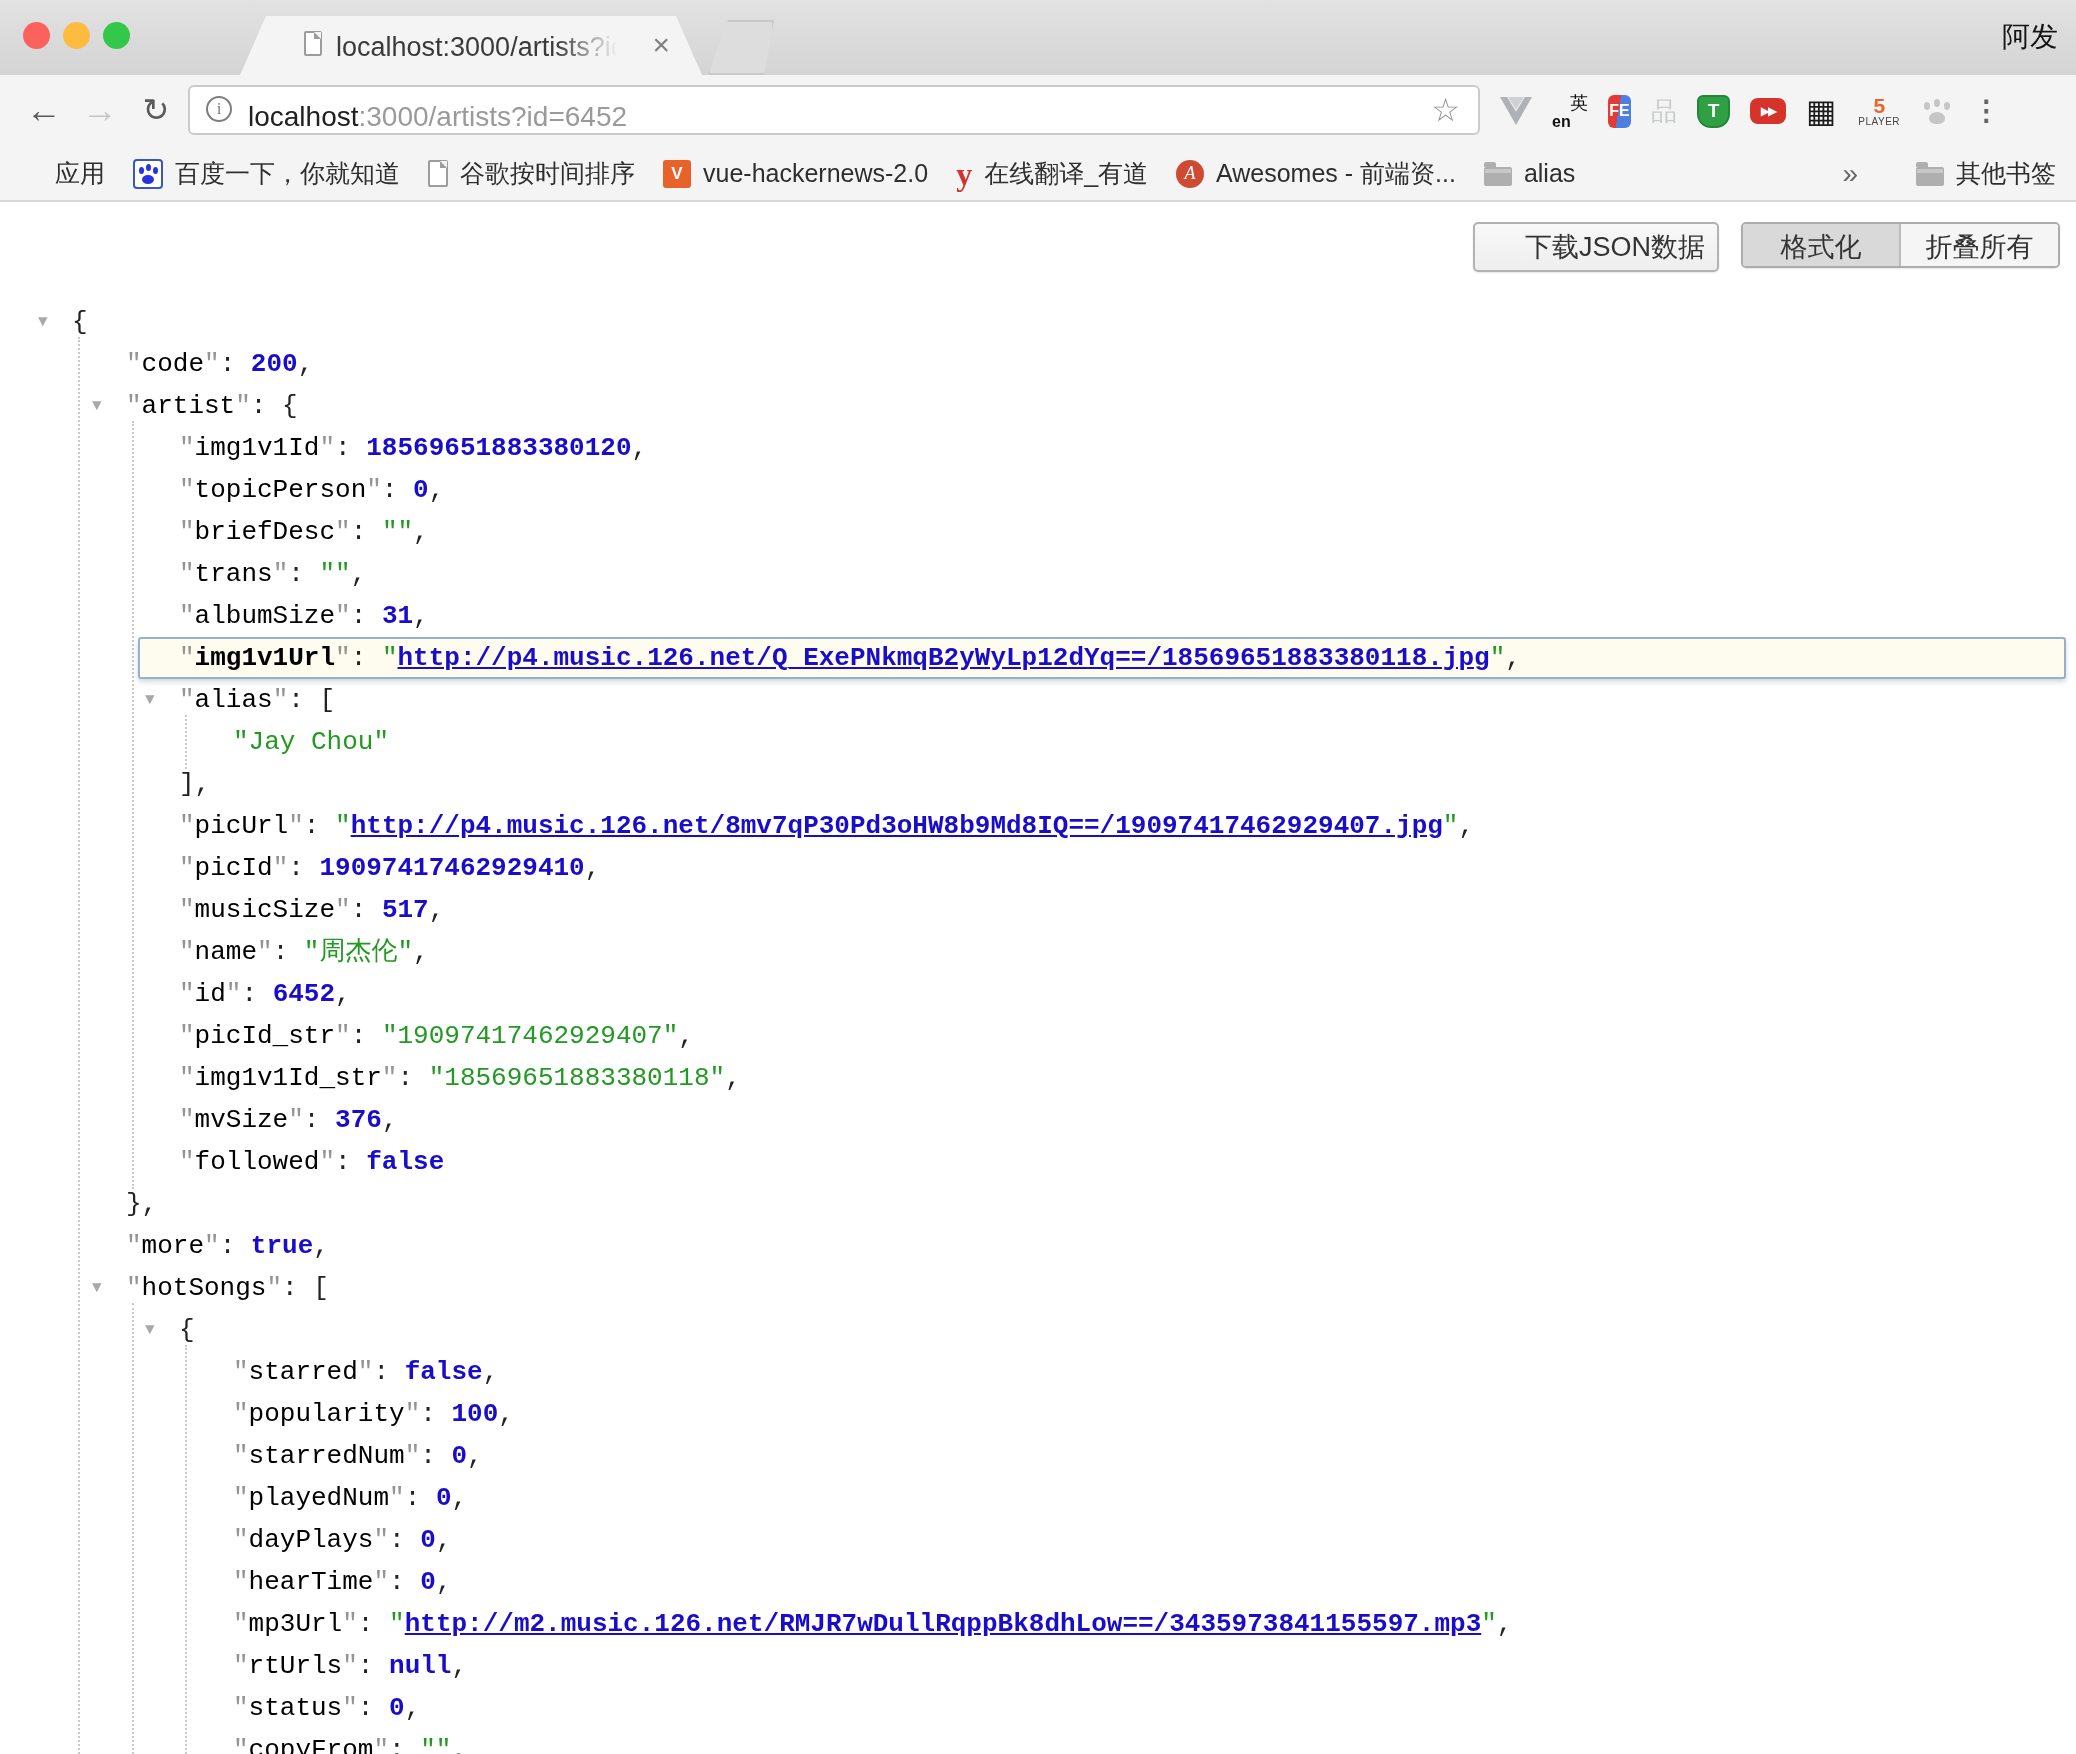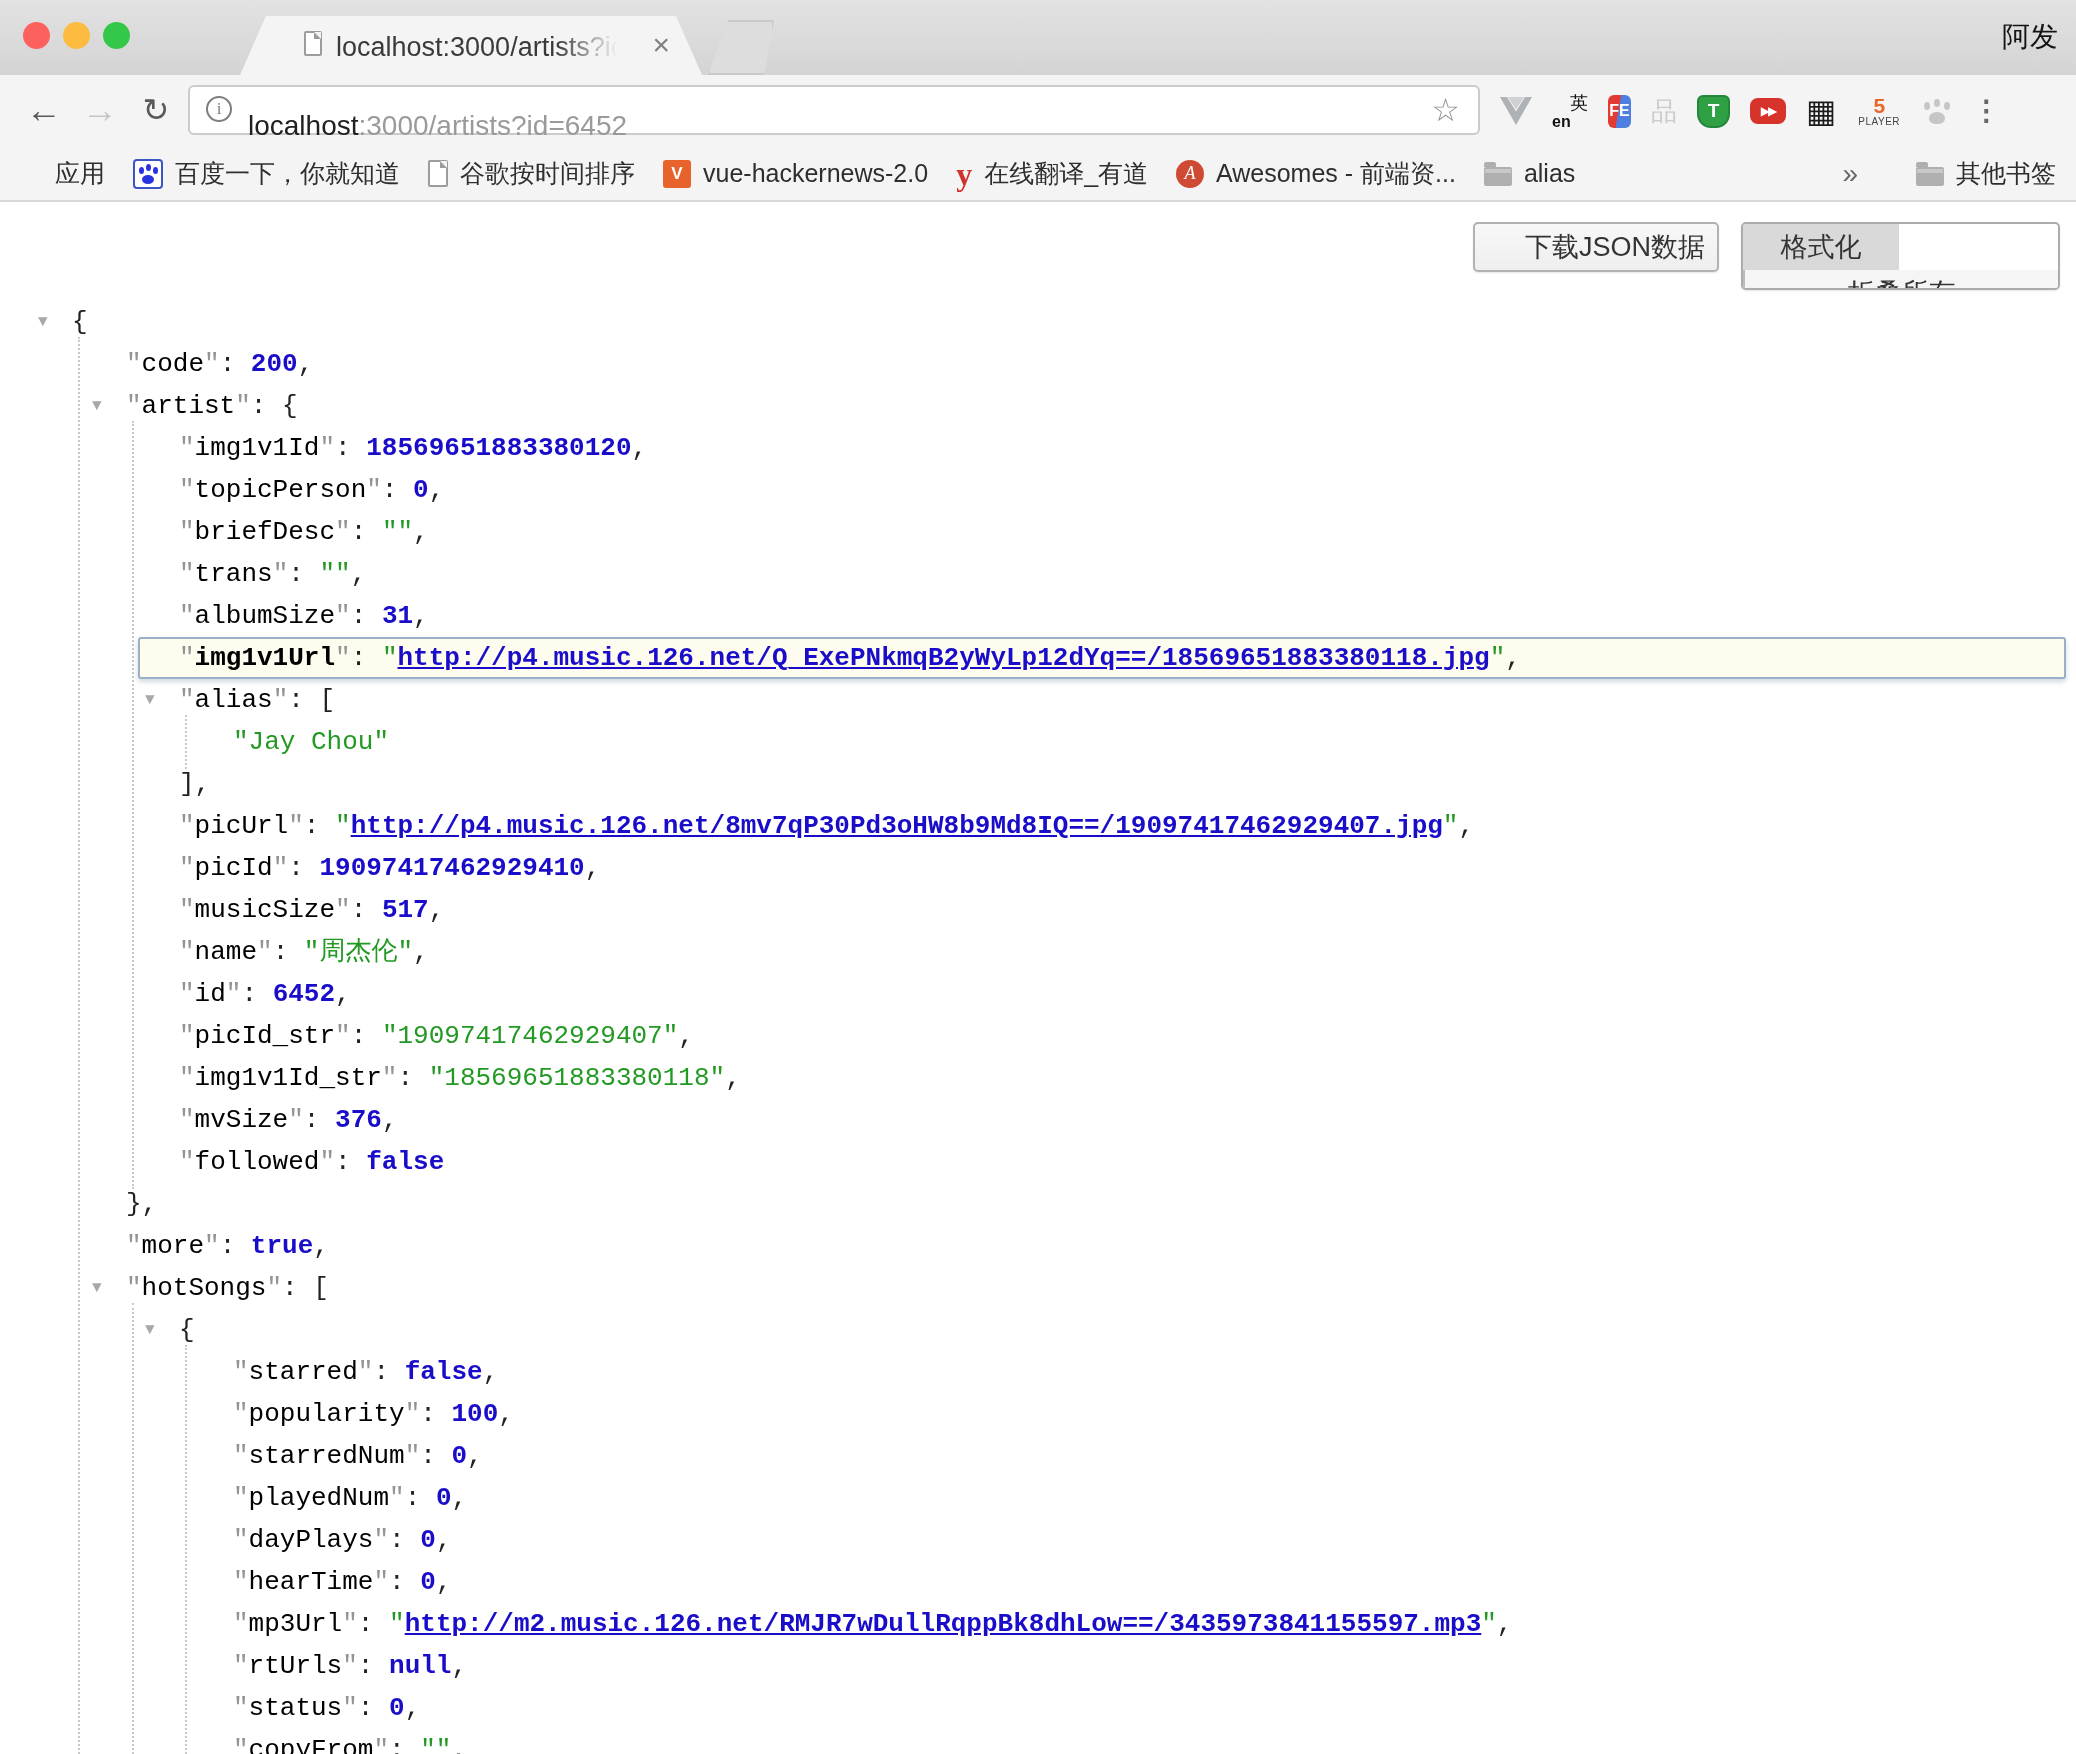--- a/index.html
+++ b/index.html
@@ -33,21 +33,21 @@
           font-size:36px;line-height:70px;color:#5A5A5A;}
   .nav-back{left:22px;} .nav-back::before{content:"←";}
   .nav-fwd{left:78px;color:#C6C6C6;} .nav-fwd::before{content:"→";}
   .nav-reload{left:134px;font-size:32px;} .nav-reload::before{content:"↻";}
   .urlbox{position:absolute;left:188px;top:10px;width:1292px;height:50px;background:#fff;
           border:2px solid #CBCBCB;border-radius:6px;box-sizing:border-box;}
   .info{position:absolute;left:16px;top:9px;width:26px;height:26px;border:2px solid #7E7E7E;
         border-radius:50%;box-sizing:border-box;color:#7E7E7E;font-size:17px;line-height:22px;
         text-align:center;font-family:"Liberation Serif",serif;}
   .info::before{content:"i";}
-  .urltext{position:absolute;left:58px;top:23px;font-size:28px;line-height:32px;white-space:nowrap;}
+  .urltext{position:absolute;left:58px;top:14px;font-size:28px;line-height:32px;white-space:nowrap;}
   .url-host{color:#202020;} .url-rest{color:#9A9A9A;}
   .star{position:absolute;right:18px;top:5px;font-size:32px;color:#8F8F8F;line-height:36px;}
   .star::before{content:"☆";}
   .ext-icons{position:absolute;left:1500px;top:0;width:562px;height:72px;display:flex;
              align-items:center;gap:20px;}
   .ei{display:inline-flex;align-items:center;justify-content:center;flex:0 0 auto;}
   .ei-vue{position:relative;width:32px;height:28px;}
   .ei-vue .v1{position:absolute;inset:0;background:#AEB2B6;
               clip-path:polygon(0 0,22% 0,50% 52%,78% 0,100% 0,50% 100%);}
   .ei-vue .v2{position:absolute;left:25%;top:0;width:50%;height:45%;background:#CDD1D4;
@@ -98,23 +98,23 @@
   .bi-folder{position:relative;width:28px;height:19px;background:#AFAFAF;border-radius:2px;margin-top:5px;}
   .bi-folder::before{content:"";position:absolute;top:-5px;left:0;width:12px;height:5px;background:#AFAFAF;
          border-radius:2px 2px 0 0;}
   .bi-folder::after{content:"";position:absolute;top:2px;left:1px;right:1px;height:4px;background:#C8C8C8;}
   
   .content{position:absolute;top:202px;left:0;right:0;bottom:0;background:#fff;}
   .btn{position:absolute;top:20px;height:50px;box-sizing:border-box;font-size:27px;line-height:46px;
        text-align:center;color:#333;}
   .btn-download{left:1473px;width:246px;background:linear-gradient(#F8F8F8,#EEEEEE);
        border:2px solid #B2B2B2;border-radius:5px;box-shadow:0 1px 2px rgba(0,0,0,.1);padding-left:38px;}
-  .btn-group{position:absolute;left:1741px;top:20px;width:319px;height:68px;display:flex;
+  .btn-group{position:absolute;left:1741px;top:20px;width:319px;height:46px;display:flex;
        border:2px solid #ACACAC;border-radius:5px;box-sizing:border-box;overflow:hidden;
-       box-shadow:0 1px 2px rgba(0,0,0,.1);flex-direction:column;}
+       box-shadow:0 1px 2px rgba(0,0,0,.1);}
   .btn-seg{height:46px;line-height:46px;font-size:27px;text-align:center;color:#333;box-sizing:border-box;}
   .seg-format{width:156px;background:#D9D9D9;}
   .seg-collapse{flex:1;background:#F5F5F5;border-left:2px solid #BBB;}
   
   .json-area{position:absolute;inset:0;font-family:"Liberation Mono","DejaVu Sans Mono",monospace;
              font-size:26px;color:#222;}
   .lines{padding-top:99px;}
   .line{height:42px;line-height:42px;white-space:pre;position:relative;box-sizing:border-box;}
   .tri{position:absolute;top:0;font-size:16px;line-height:42px;color:#A8A8A8;}
   .t-p{color:#222;}

